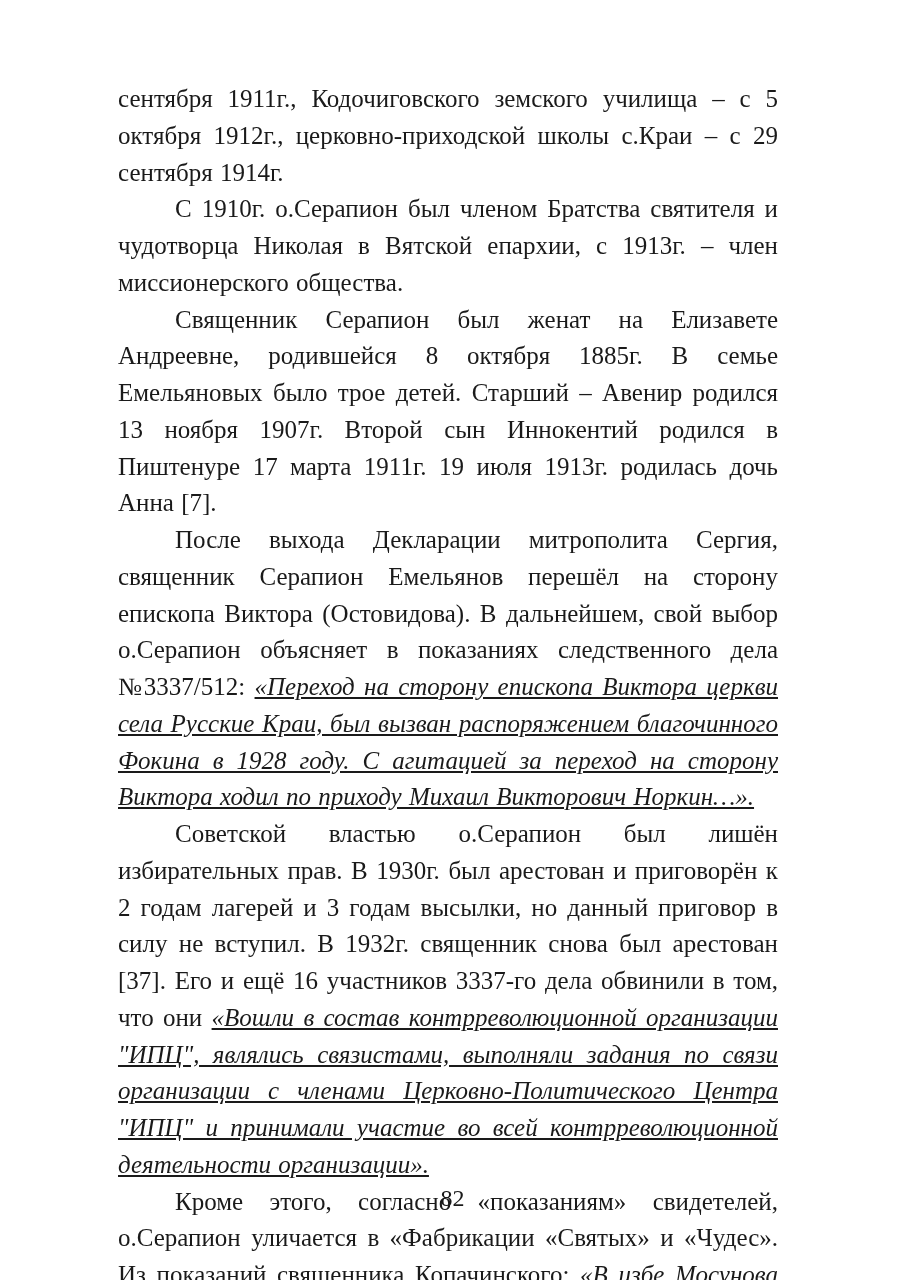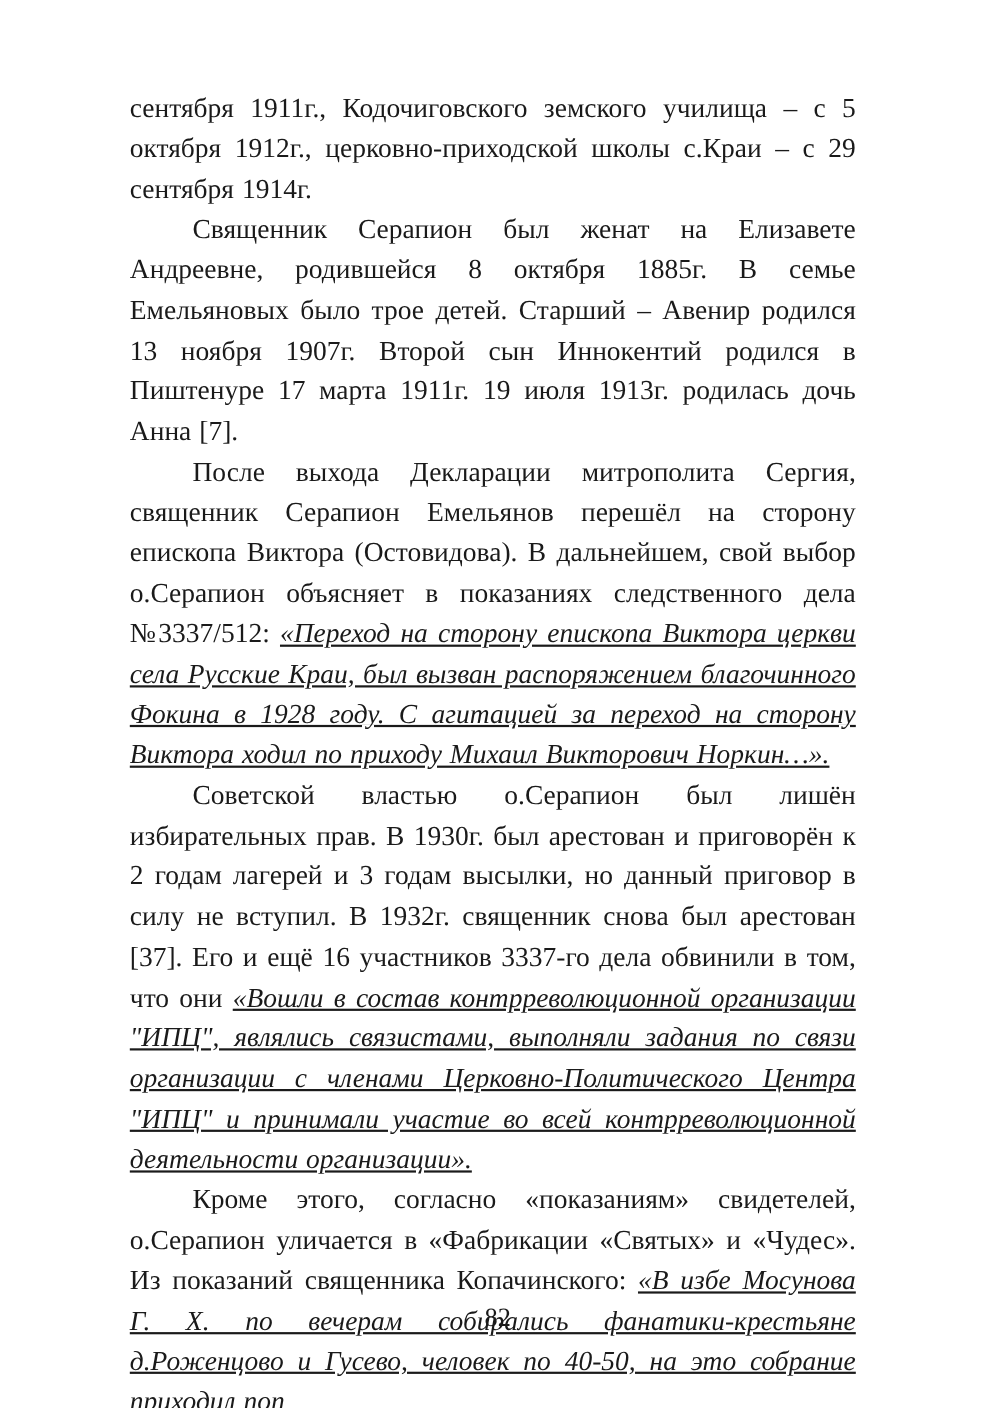--- a/index.html
+++ b/index.html
@@ -44,19 +44,20 @@
     font-size: 24px;
     line-height: 28px;
   }
 </style>
 </head>
 <body>
 
 <div class="page">
   <div class="content" id="content">
       <p><span class="r-n">сентября 1911г., Кодочиговского земского училища – с 5 октября 1912г., церковно-приходской школы с.Краи – с 29 сентября 1914г.</span></p>
+      <p class="indent"><span class="r-n">С 1910г. о.Серапион был членом Братства святителя и чудотворца Николая в Вятской епархии, с 1913г. – член миссионерского общества.</span></p>
       <p class="indent"><span class="r-n">Священник Серапион был женат на Елизавете Андреевне, родившейся 8 октября 1885г. В семье Емельяновых было трое детей. Старший – Авенир родился 13 ноября 1907г. Второй сын Иннокентий родился в Пиштенуре 17 марта 1911г. 19 июля 1913г. родилась дочь Анна [7].</span></p>
       <p class="indent"><span class="r-n">После выхода Декларации митрополита Сергия, священник Серапион Емельянов перешёл на сторону епископа Виктора (Остовидова). В дальнейшем, свой выбор о.Серапион объясняет в показаниях следственного дела №3337/512: </span><span class="r-i">«Переход на сторону епископа Виктора церкви села Русские Краи, был вызван распоряжением благочинного Фокина в 1928 году. С агитацией за переход на сторону Виктора ходил по приходу Михаил Викторович Норкин…».</span></p>
       <p class="indent"><span class="r-n">Советской властью о.Серапион был лишён избирательных прав. В 1930г. был арестован и приговорён к 2 годам лагерей и 3 годам высылки, но данный приговор в силу не вступил. В 1932г. священник снова был арестован [37]. Его и ещё 16 участников 3337-го дела обвинили в том, что они </span><span class="r-i">«Вошли в состав контрреволюционной организации "ИПЦ", являлись связистами, выполняли задания по связи организации с членами Церковно-Политического Центра "ИПЦ" и принимали участие во всей контрреволюционной деятельности организации».</span></p>
       <p class="indent"><span class="r-n">Кроме этого, согласно «показаниям» свидетелей, о.Серапион уличается в «Фабрикации «Святых» и «Чудес». Из показаний священника Копачинского: </span><span class="r-i">«В избе Мосунова Г. Х. по вечерам собирались фанатики-крестьяне д.Роженцово и Гусево, человек по 40-50, на это собрание приходил поп </span></p>
     </div>
   <div class="page-number">82</div>
 </div>
 
 </body></html>

